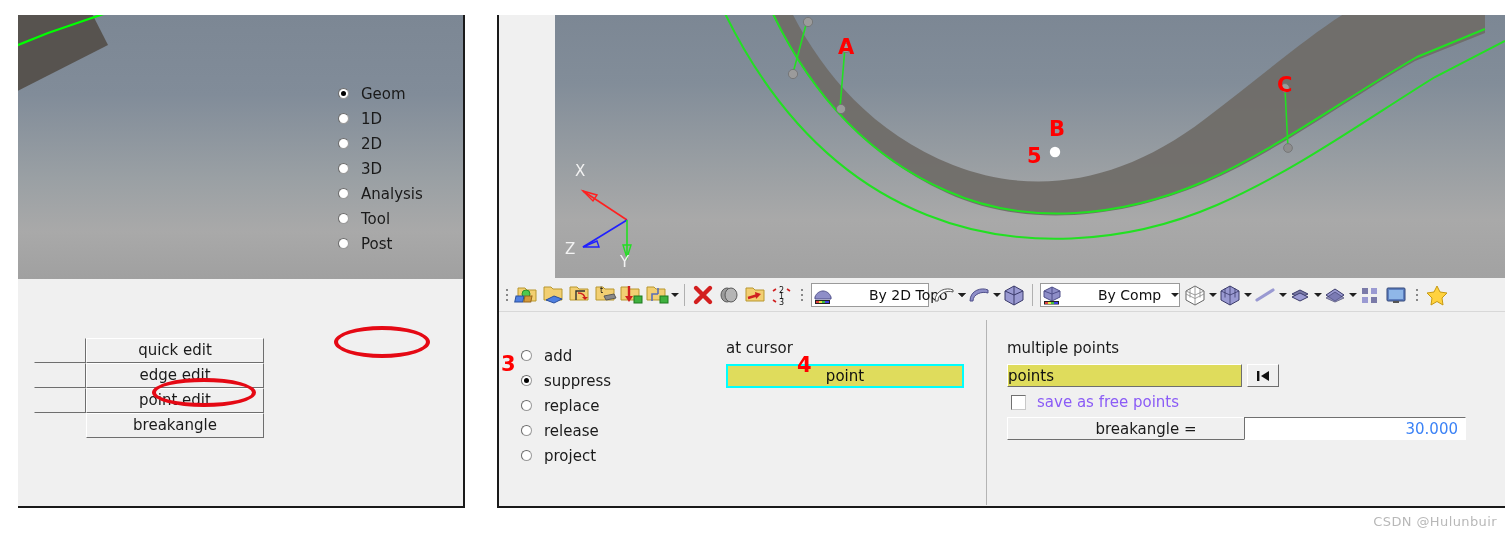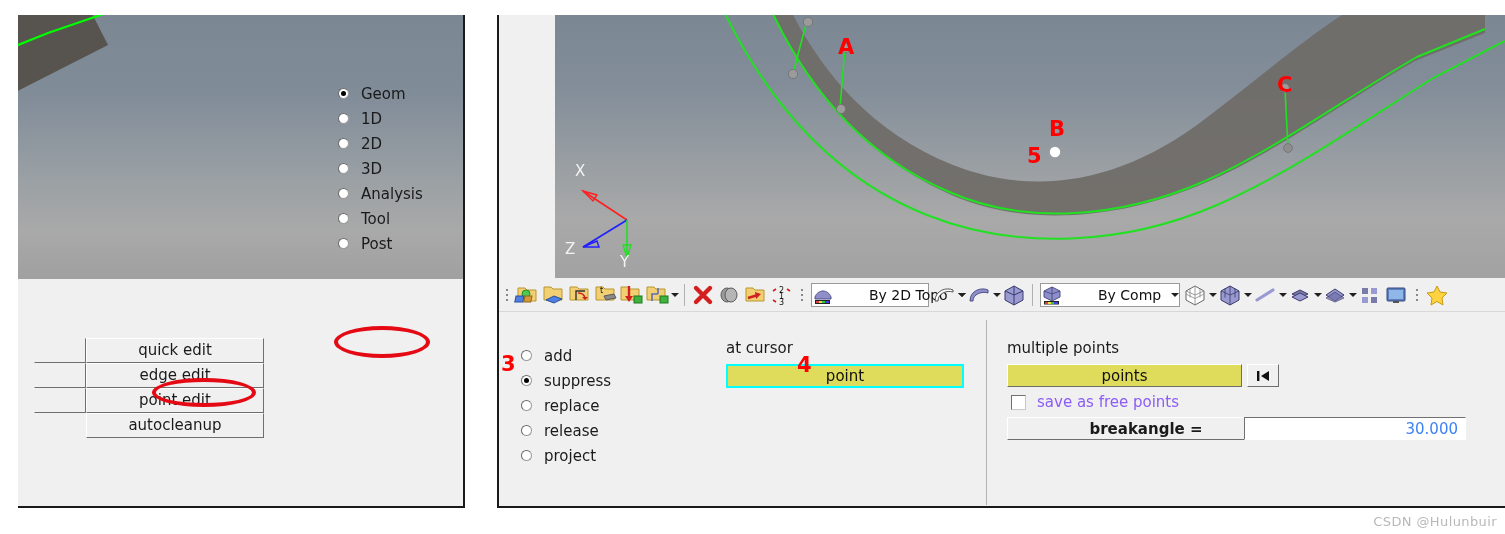--- a/index.html
+++ b/index.html
@@ -146,21 +146,21 @@
     background:#dfdc5c;
     border:2px solid #00ffff;
     display:flex;align-items:center;justify-content:center;
     font-size:15px;color:#101010;
   }
 
   #multi-points-btn{
     position:absolute;left:508px;top:52px;width:235px;height:23px;
     box-sizing:border-box;background:#dfdc5c;
     border:1px solid #ffffff;border-right-color:#6e6e6e;border-bottom-color:#6e6e6e;
-    display:flex;align-items:center;justify-content:center;
+    display:flex;align-items:center;justify-content:flex-start;
     font-size:15px;color:#101010;
   }
   #rewind-btn{
     position:absolute;left:748px;top:52px;width:32px;height:23px;
     box-sizing:border-box;background:#f0f0f0;
     border:1px solid #ffffff;border-right-color:#6e6e6e;border-bottom-color:#6e6e6e;
     display:flex;align-items:center;justify-content:center;
   }
   #free-points-row{position:absolute;left:512px;top:81px;display:flex;align-items:center;}
   .chkbox{
@@ -169,21 +169,21 @@
     border-right-color:#c8c8c8;border-bottom-color:#c8c8c8;
     flex:0 0 auto;
   }
   #free-points-row .lbl{font-size:15px;color:#8b5cf6;margin-left:11px;}
 
   #breakangle-btn{
     position:absolute;left:508px;top:105px;width:278px;height:23px;
     box-sizing:border-box;background:#f0f0f0;
     border:1px solid #ffffff;border-right-color:#6e6e6e;border-bottom-color:#6e6e6e;
     display:flex;align-items:center;justify-content:center;
-    font-size:15px;color:#1a1a1a;font-weight:bold;
+    font-size:15px;color:#1a1a1a;
   }
   #breakangle-field{
     position:absolute;left:745px;top:105px;width:222px;height:23px;
     box-sizing:border-box;background:#ffffff;
     border:1px solid #ffffff;border-top-color:#707070;border-left-color:#707070;
     display:flex;align-items:center;justify-content:flex-end;
     padding-right:7px;font-size:15px;color:#3b82f6;
   }
 
   .marker{
@@ -219,21 +219,21 @@
       <div class="btn-row">
         <div class="hm-btn narrow blank"></div>
         <div class="hm-btn wide">edge edit</div>
       </div>
       <div class="btn-row">
         <div class="hm-btn narrow blank"></div>
         <div class="hm-btn wide">point edit</div>
       </div>
       <div class="btn-row">
         <div class="hm-btn narrow nb"></div>
-        <div class="hm-btn wide">autocleanup</div>
+        <div class="hm-btn wide">breakangle</div>
       </div>
     </div>
 
   </div>
 
   <div class="radio-col" style="left:320px;top:66px;">
     <div class="radio-item">
       <span class="radio-dot sel"></span>
       <span class="radio-label">Geom</span>
     </div>

